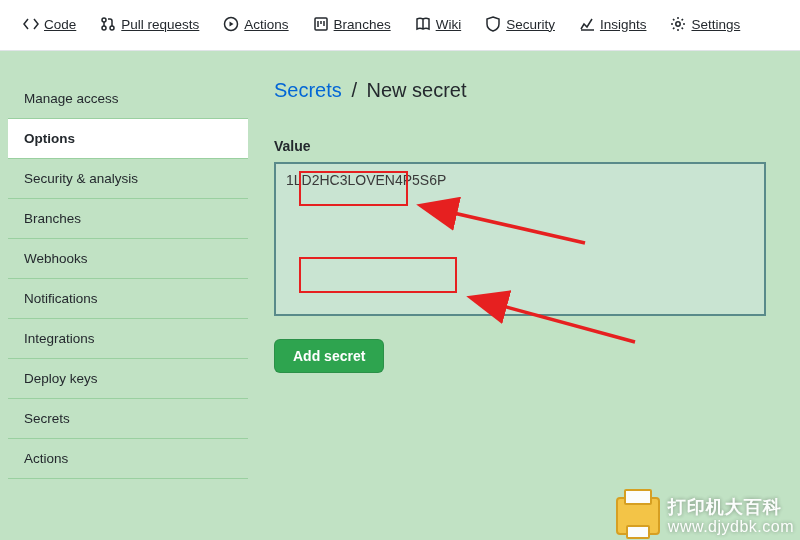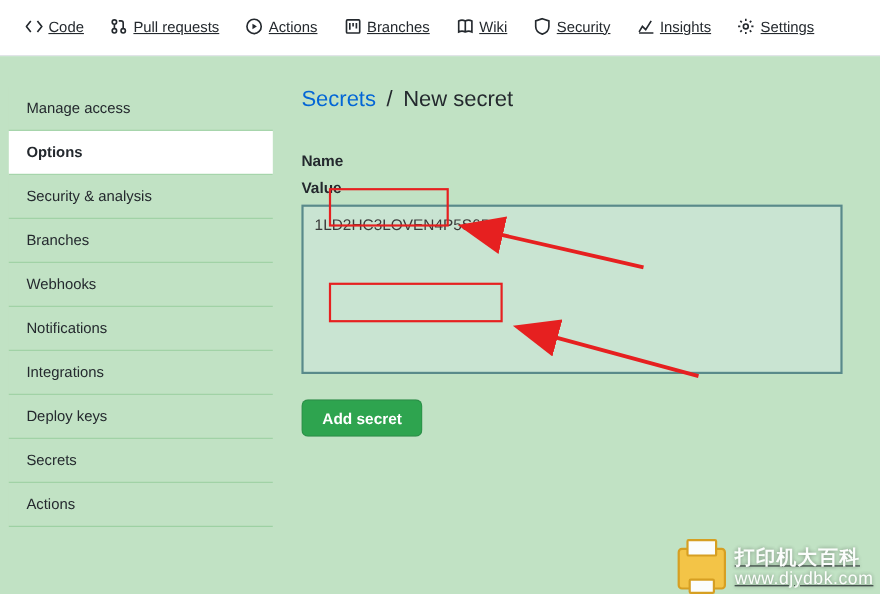--- a/index.html
+++ b/index.html
@@ -109,24 +109,23 @@
       border: 2.5px solid #e62020;
       pointer-events: none;
     }
     .arrow { position: absolute; pointer-events: none; }
     
     .wm {
       position: absolute;
       right: 6px;
       bottom: 4px;
       display: flex;
-      align-items: flex-end;
+      align-items: flex-start;
       gap: 8px;
       opacity: 0.95;
-      text-decoration: underline;
     }
     .wm .printer {
       width: 44px; height: 38px;
       background: #f6c341;
       border: 2px solid #d89c1a;
       border-radius: 4px;
       position: relative;
     }
     .wm .printer::before{
       content:""; position:absolute; top:-10px; left:6px; right:6px; height:12px;
@@ -215,21 +214,20 @@
     <div class="sidebar-item"><span>Actions</span></div>
   </aside>
 
   <main class="main">
     <h2 class="breadcrumb">
       <span class="link">Secrets</span>
       <span class="sep">/</span>
       <span>New secret</span>
     </h2>
 
-    <div class="form-label">Name</div>
 
     <div class="form-label">Value</div>
     <textarea class="value-textarea" style="">1LD2HC3LOVEN4P5S6P</textarea>
 
     <div>
       <button class="add-btn">Add secret</button>
     </div>
   </main>
 </div>
 

